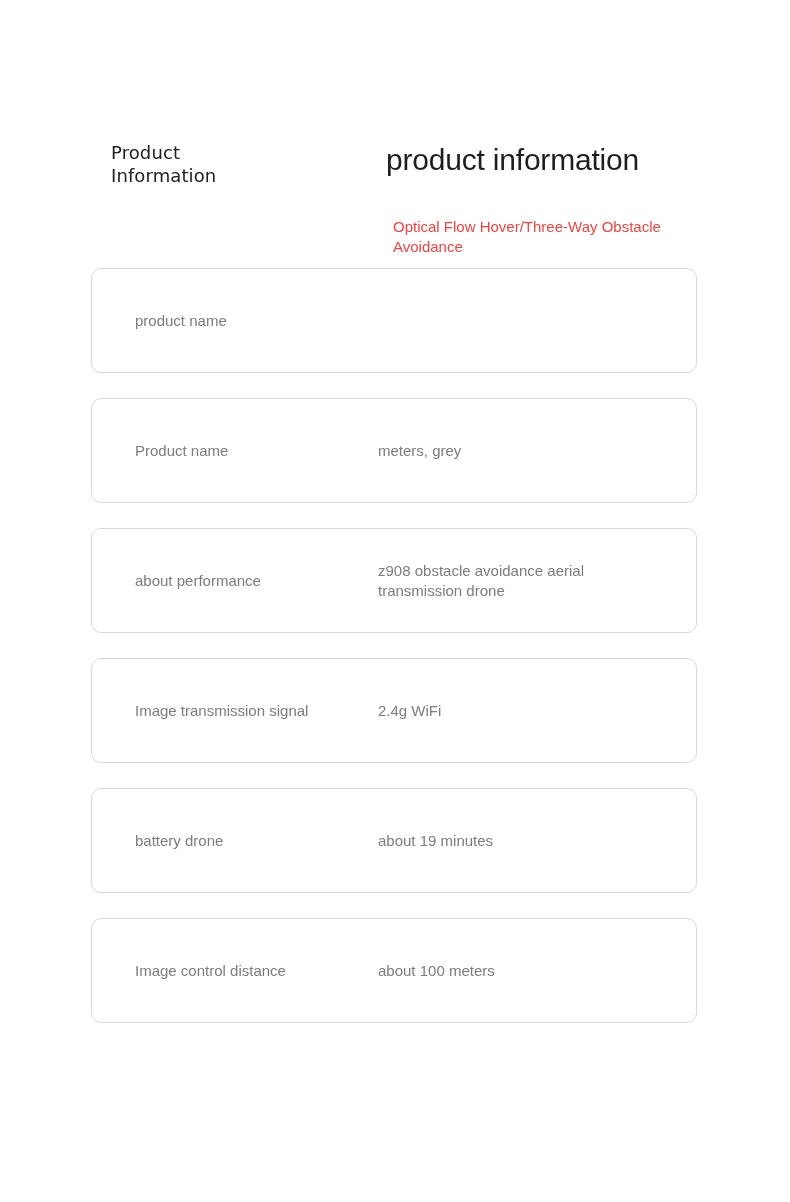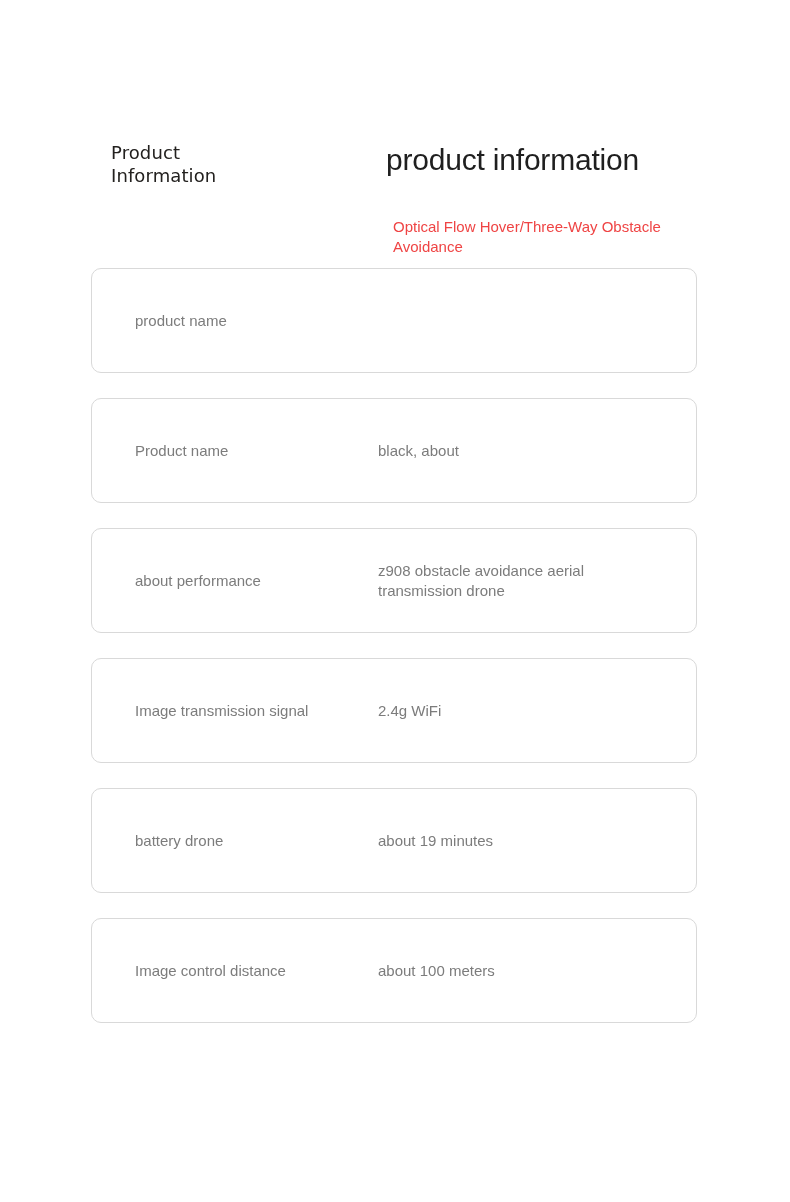--- a/index.html
+++ b/index.html
@@ -125,21 +125,21 @@
     <div class="subtitle">Optical Flow Hover/Three-Way Obstacle Avoidance</div>
   </div>
 
   <div class="spec-list">
       <div class="spec-card">
         <div class="spec-label">product name</div>
         <div class="spec-value empty"></div>
       </div>
       <div class="spec-card">
         <div class="spec-label">Product name</div>
-        <div class="spec-value">black, about</div>
+        <div class="spec-value">meters, grey</div>
       </div>
       <div class="spec-card">
         <div class="spec-label">about performance</div>
         <div class="spec-value">z908 obstacle avoidance aerial
 transmission drone</div>
       </div>
       <div class="spec-card">
         <div class="spec-label">Image transmission signal</div>
         <div class="spec-value">2.4g WiFi</div>
       </div>

